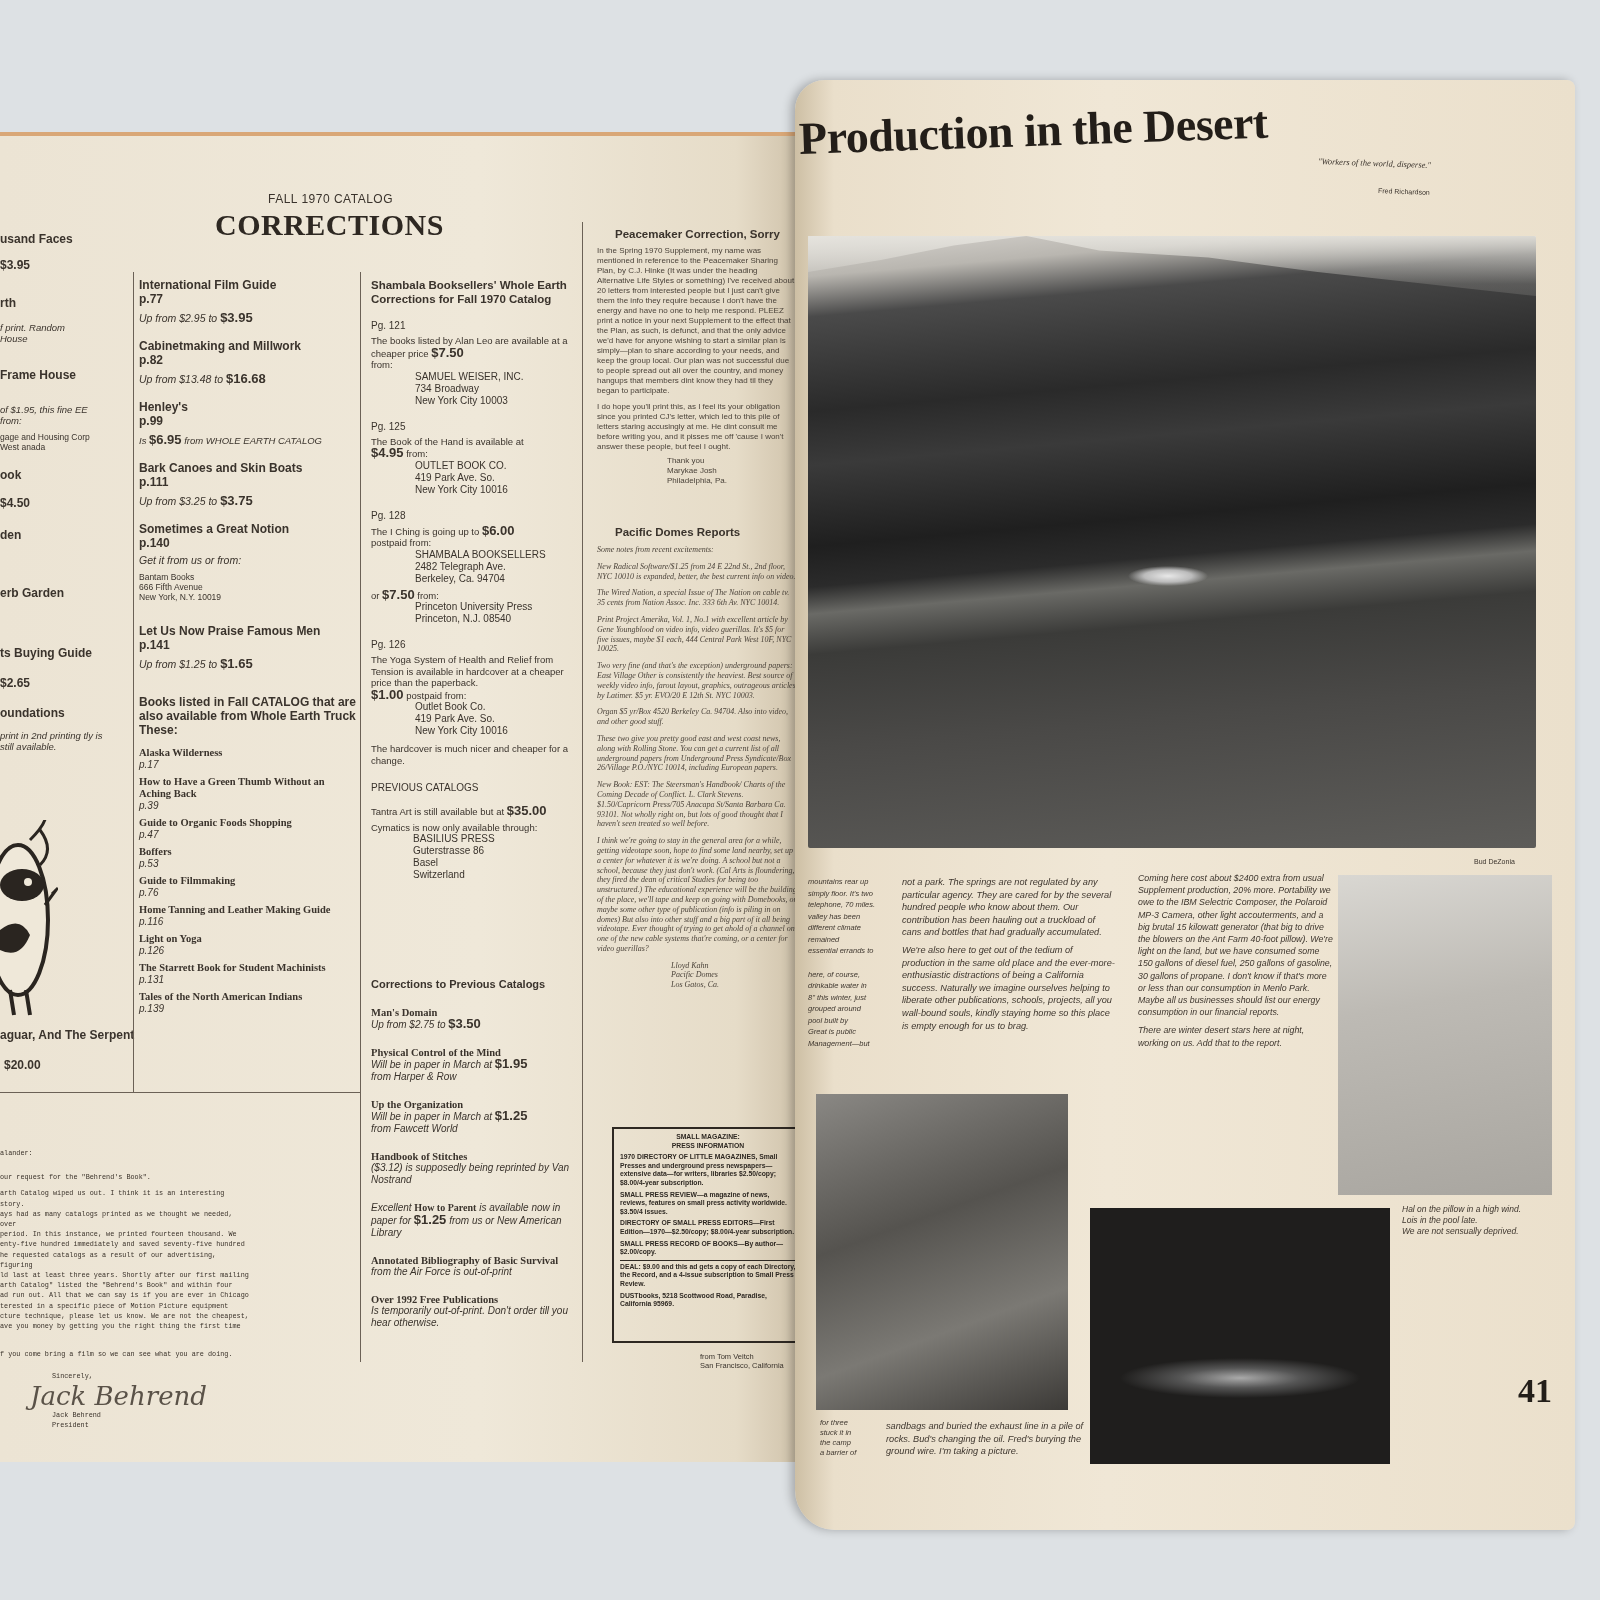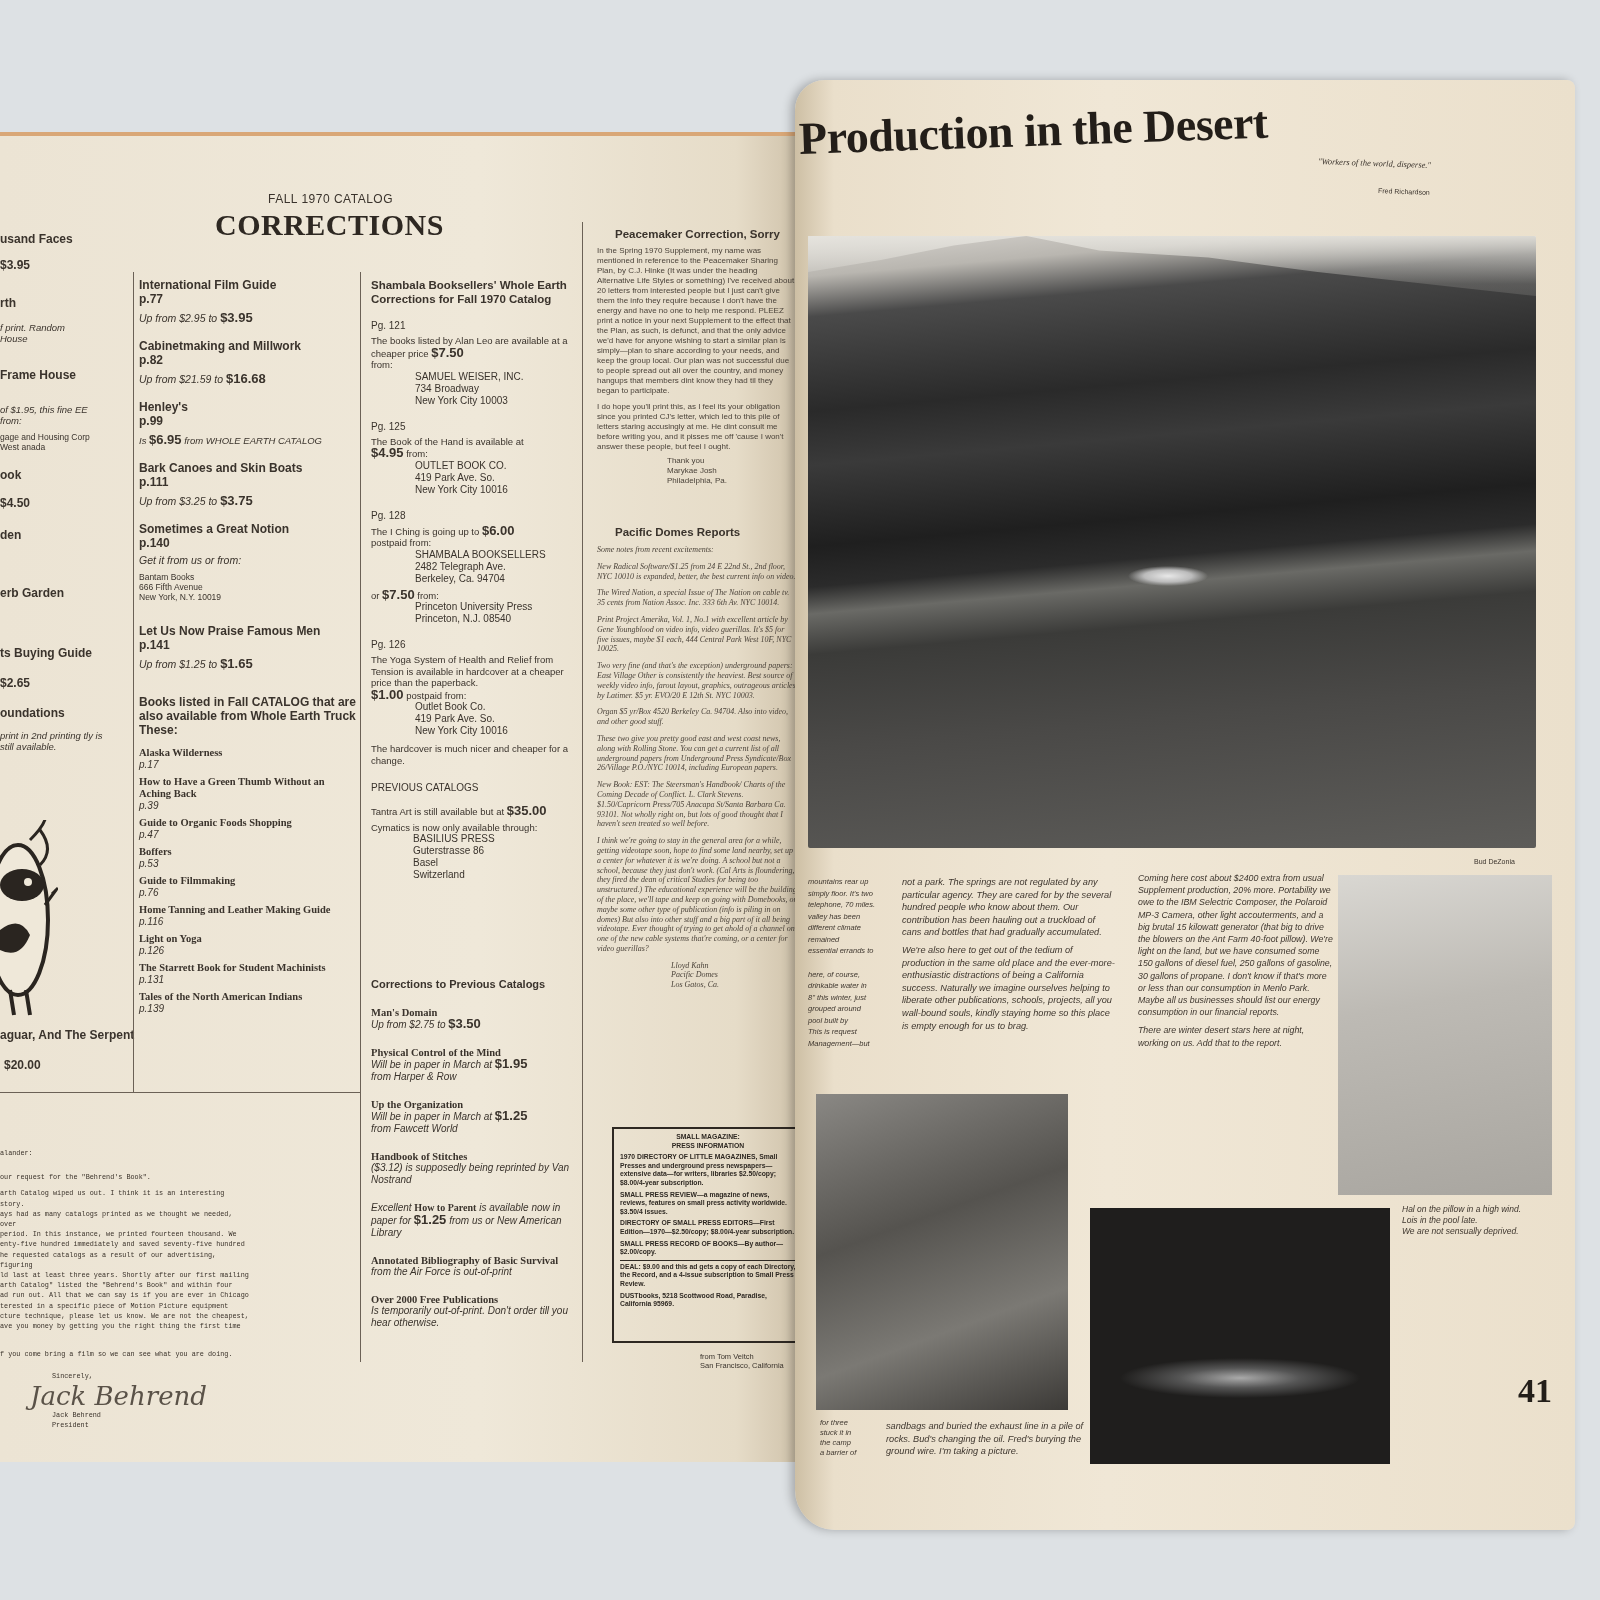--- a/index.html
+++ b/index.html
@@ -129,21 +129,21 @@
 
 <div class="col" style="left:139px; top:278px; width:218px;">
   <div class="entry">
     <div class="entry-title">International Film Guide</div>
     <div class="entry-page">p.77</div>
     <div class="entry-note"><span>Up from $2.95 to</span> <span class="price">$3.95</span></div>
   </div>
   <div class="entry">
     <div class="entry-title">Cabinetmaking and Millwork</div>
     <div class="entry-page">p.82</div>
-    <div class="entry-note"><span>Up from $21.59 to</span> <span class="price">$16.68</span></div>
+    <div class="entry-note"><span>Up from $13.48 to</span> <span class="price">$16.68</span></div>
   </div>
   <div class="entry">
     <div class="entry-title">Henley's</div>
     <div class="entry-page">p.99</div>
     <div class="entry-note" style="font-size:9.5px"><span>Is</span> <span class="price">$6.95</span> <span>from WHOLE EARTH CATALOG</span></div>
   </div>
   <div class="entry">
     <div class="entry-title">Bark Canoes and Skin Boats</div>
     <div class="entry-page">p.111</div>
     <div class="entry-note"><span>Up from $3.25 to</span> <span class="price">$3.75</span></div>
@@ -242,21 +242,21 @@
   <div class="prev-note"><span>Up from $2.75 to</span> <span class="price">$3.50</span></div>
   <div class="prev-title">Physical Control of the Mind</div>
   <div class="prev-note"><span>Will be in paper in March at</span> <span class="price">$1.95</span><br><span>from Harper &amp; Row</span></div>
   <div class="prev-title">Up the Organization</div>
   <div class="prev-note"><span>Will be in paper in March at</span> <span class="price">$1.25</span><br><span>from Fawcett World</span></div>
   <div class="prev-title">Handbook of Stitches</div>
   <div class="prev-note">($3.12) is supposedly being reprinted by Van Nostrand</div>
   <div class="prev-note" style="margin-top:16px"><span>Excellent</span> <span class="serif bold" style="font-style:normal">How to Parent</span> <span>is available now in paper for</span> <span class="price">$1.25</span> <span>from us or New American Library</span></div>
   <div class="prev-title">Annotated Bibliography of Basic Survival</div>
   <div class="prev-note">from the Air Force is out-of-print</div>
-  <div class="prev-title">Over 2000 Free Publications</div>
+  <div class="prev-title">Over 1992 Free Publications</div>
   <div class="prev-note">Is temporarily out-of-print. Don't order till you hear otherwise.</div>
 </div>
 
 <div class="col" style="left:597px; top:228px; width:200px;">
   <div class="letter-head">Peacemaker Correction, Sorry</div>
   <div class="letter-body">In the Spring 1970 Supplement, my name was mentioned in reference to the Peacemaker Sharing Plan, by C.J. Hinke (It was under the heading Alternative Life Styles or something) I've received about 20 letters from interested people but I just can't give them the info they require because I don't have the energy and have no one to help me respond. PLEEZ print a notice in your next Supplement to the effect that the Plan, as such, is defunct, and that the only advice we'd have for anyone wishing to start a similar plan is simply—plan to share according to your needs, and keep the group local. Our plan was not successful due to people spread out all over the country, and money hangups that members dint know they had til they began to participate.</div>
   <div class="letter-body">I do hope you'll print this, as I feel its your obligation since you printed CJ's letter, which led to this pile of letters staring accusingly at me. He dint consult me before writing you, and it pisses me off 'cause I won't answer these people, but feel I ought.</div>
   <div class="letter-body" style="padding-left:70px;margin-top:4px">
     <div>Thank you</div>
     <div>Marykae Josh</div>
@@ -338,21 +338,21 @@
   <div>valley has been</div>
   <div>different climate</div>
   <div>remained</div>
   <div>essential errands to</div>
   <div style="height:12px"></div>
   <div>here, of course,</div>
   <div>drinkable water in</div>
   <div>8" this winter, just</div>
   <div>grouped around</div>
   <div>pool built by</div>
-  <div>This is request</div>
+  <div>Great is public</div>
   <div>Management—but</div>
 </div>
 
 <div class="abs caption-italic" style="left:902px; top:876px; width:214px;">
   <p>not a park. The springs are not regulated by any particular agency. They are cared for by the several hundred people who know about them. Our contribution has been hauling out a truckload of cans and bottles that had gradually accumulated.</p>
   <p style="margin-top:5px">We're also here to get out of the tedium of production in the same old place and the ever-more-enthusiastic distractions of being a California success. Naturally we imagine ourselves helping to liberate other publications, schools, projects, all you wall-bound souls, kindly staying home so this place is empty enough for us to brag.</p>
 </div>
 
 <div class="abs caption-italic" style="left:1138px; top:872px; width:198px; font-size:8.8px; line-height:12.2px;">
   <p>Coming here cost about $2400 extra from usual Supplement production, 20% more. Portability we owe to the IBM Selectric Composer, the Polaroid MP-3 Camera, other light accouterments, and a big brutal 15 kilowatt generator (that big to drive the blowers on the Ant Farm 40-foot pillow). We're light on the land, but we have consumed some 150 gallons of diesel fuel, 250 gallons of gasoline, 30 gallons of propane. I don't know if that's more or less than our consumption in Menlo Park. Maybe all us businesses should list our energy consumption in our financial reports.</p>

